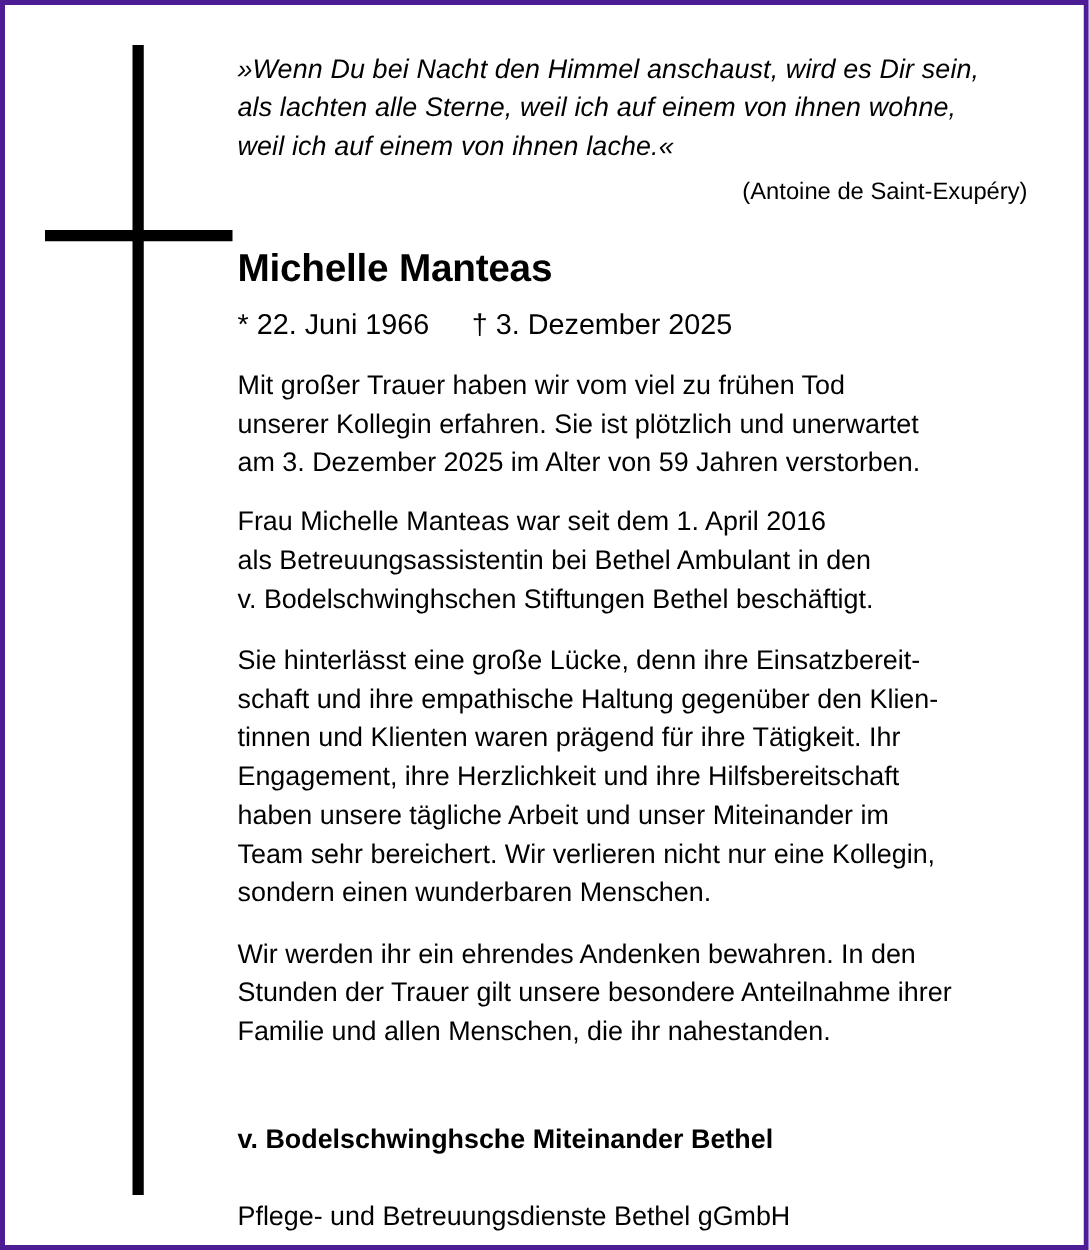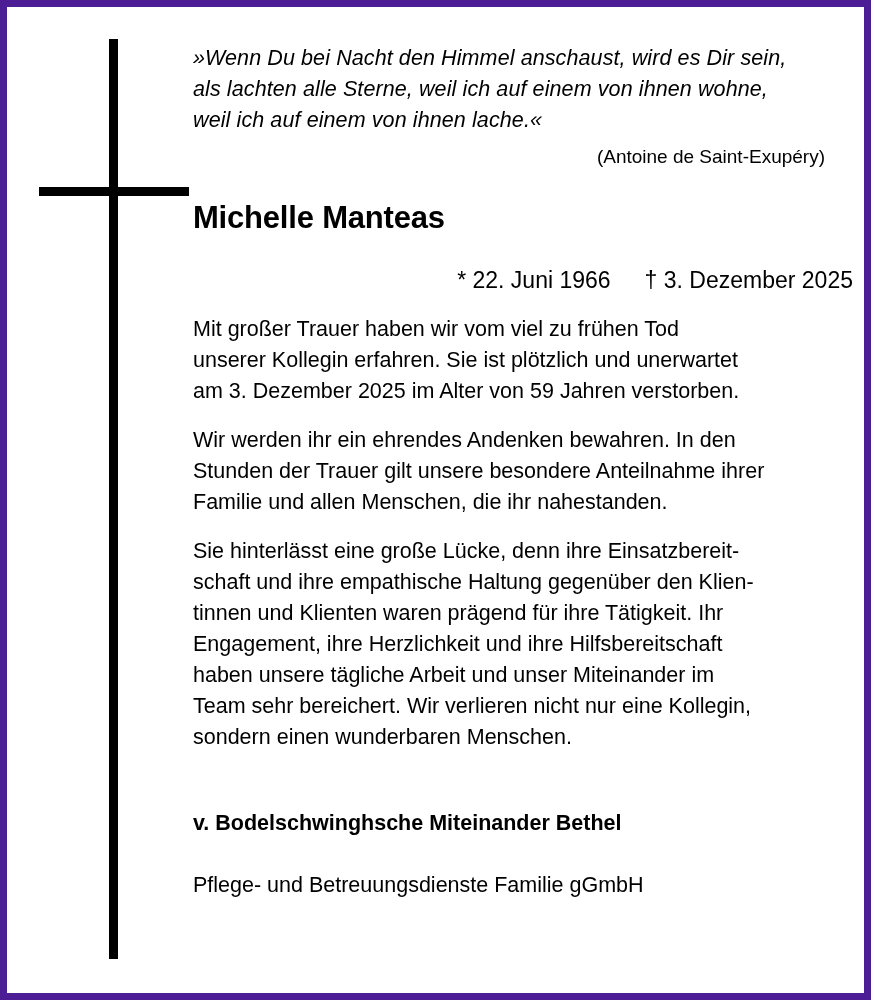--- a/index.html
+++ b/index.html
@@ -11,21 +11,21 @@
     width: 871px;
     height: 1000px;
     font-family: "Liberation Sans", sans-serif;
     color: #000000;
     overflow: hidden;
   }
   .obituary {
     box-sizing: border-box;
     width: 871px;
     height: 1000px;
-    border: 7px solid #4c1d95;
+    border: 4px solid #4c1d95;
     background: #ffffff;
     position: relative;
     padding: 0;
   }
   .inner {
     position: absolute;
     left: 0;
     top: 0;
     right: 0;
     bottom: 0;
@@ -77,22 +77,21 @@
   .name {
     font-size: 31px;
     font-weight: bold;
     letter-spacing: -0.2px;
     margin-top: 24px;
     line-height: 44px;
   }
   .dates {
     font-size: 23px;
     line-height: 32px;
-    margin-top: 24px;
-    text-align: right;
+    margin-top: 6px;
   }
   .dates .death {
     margin-left: 34px;
   }
   .para {
     font-size: 21.5px;
     line-height: 31px;
     margin-top: 18px;
     white-space: pre-line;
   }
@@ -130,31 +129,34 @@
 
       <div class="name">Michelle Manteas</div>
 
       <div class="dates">
         <span class="birth">* 22. Juni 1966</span><span class="death">† 3. Dezember 2025</span>
       </div>
 
       <div class="para">Mit großer Trauer haben wir vom viel zu frühen Tod
 unserer Kollegin erfahren. Sie ist plötzlich und unerwartet
 am 3. Dezember 2025 im Alter von 59 Jahren verstorben.</div>
-      <div class="para">Wir werden ihr ein ehrendes Andenken bewahren. In den
-Stunden der Trauer gilt unsere besondere Anteilnahme ihrer
-Familie und allen Menschen, die ihr nahestanden.</div>
+      <div class="para tight">Frau Michelle Manteas war seit dem 1. April 2016
+als Betreuungsassistentin bei Bethel Ambulant in den
+v. Bodelschwinghschen Stiftungen Bethel beschäftigt.</div>
       <div class="para">Sie hinterlässt eine große Lücke, denn ihre Einsatzbereit-
 schaft und ihre empathische Haltung gegenüber den Klien-
 tinnen und Klienten waren prägend für ihre Tätigkeit. Ihr
 Engagement, ihre Herzlichkeit und ihre Hilfsbereitschaft
 haben unsere tägliche Arbeit und unser Miteinander im
 Team sehr bereichert. Wir verlieren nicht nur eine Kollegin,
 sondern einen wunderbaren Menschen.</div>
+      <div class="para">Wir werden ihr ein ehrendes Andenken bewahren. In den
+Stunden der Trauer gilt unsere besondere Anteilnahme ihrer
+Familie und allen Menschen, die ihr nahestanden.</div>
 
       <div class="signature">
         <div>v. Bodelschwinghsche Miteinander Bethel</div>
-        <div class="sig-line2">Pflege- und Betreuungsdienste Familie gGmbH</div>
+        <div class="sig-line2">Pflege- und Betreuungsdienste Bethel gGmbH</div>
       </div>
 
     </div>
   </div>
 </div>
 
 </body></html>

